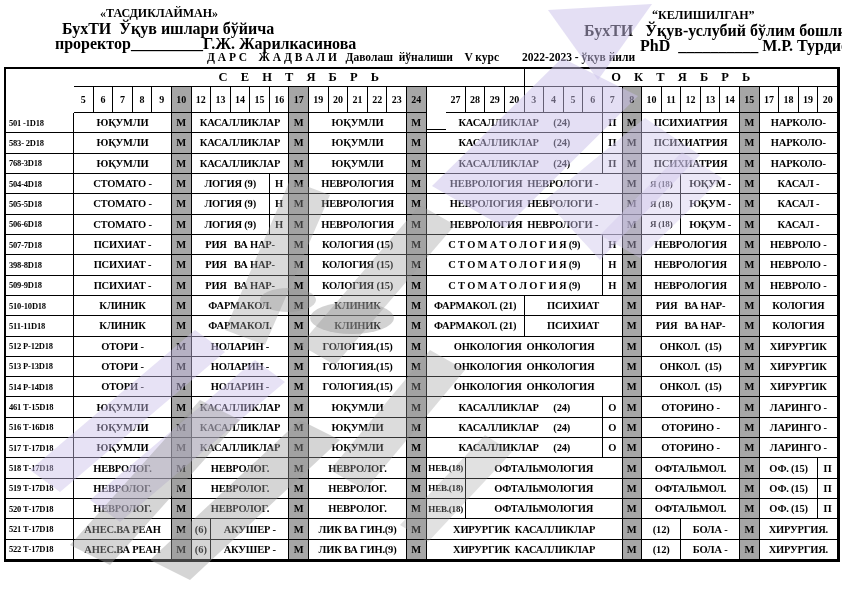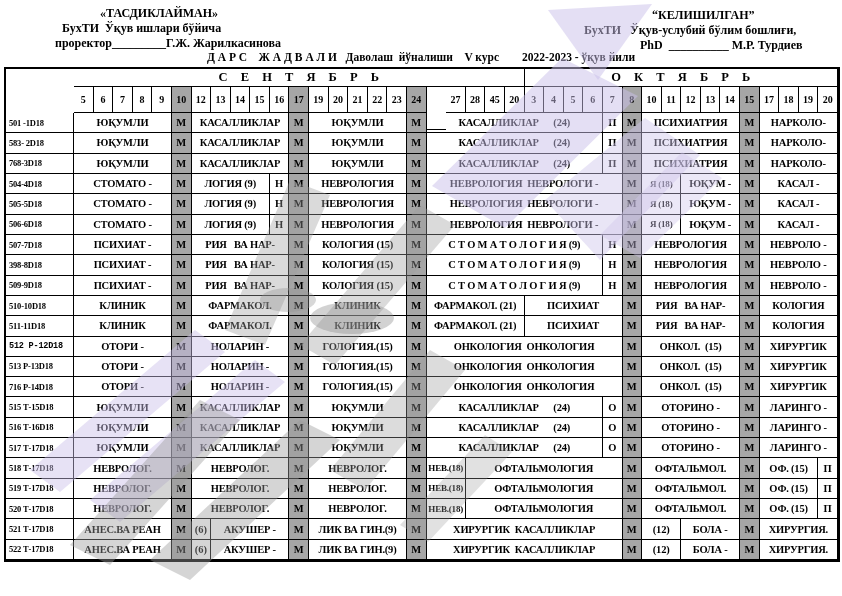--- a/index.html
+++ b/index.html
@@ -1,21 +1,21 @@
 <!DOCTYPE html>
 <html><head>
 <meta charset="utf-8">
 <style>
   html,body{margin:0;padding:0;}
   body{
     width:842px;height:596px;position:relative;overflow:hidden;
     background:#ffffff;color:#000;
     font-family:"Liberation Serif","DejaVu Serif",serif;font-weight:bold;
   }
-  .hdr-line{position:absolute;font-size:12px;white-space:pre;line-height:13px;}
+  .hdr-line{position:absolute;font-size:16px;white-space:pre;line-height:13px;}
   .title-line{position:absolute;top:51px;left:0;width:100%;text-align:center;
     font-size:11.5px;white-space:pre;}
   #tbl{
     position:absolute;left:4px;top:67px;width:832px;height:491px;
     display:grid;grid-template-columns:68px repeat(39,1fr);
     grid-template-rows:18px 26px repeat(22,1fr);
     border:2px solid #000;background:#fff;z-index:1;
   }
   .c{
     border-right:1px solid #000;border-bottom:1px solid #000;
@@ -62,21 +62,21 @@
     <div class="c datecell shade" style="grid-area: 2 / 13;">17</div>
     <div class="c datecell" style="grid-area: 2 / 14;">19</div>
     <div class="c datecell" style="grid-area: 2 / 15;">20</div>
     <div class="c datecell" style="grid-area: 2 / 16;">21</div>
     <div class="c datecell" style="grid-area: 2 / 17;">22</div>
     <div class="c datecell" style="grid-area: 2 / 18;">23</div>
     <div class="c datecell shade" style="grid-area: 2 / 19; text-align: right;">24</div>
     <div class="c datecell" style="grid-area: 2 / 20; margin-top: 42px;">26</div>
     <div class="c datecell" style="grid-area: 2 / 21;">27</div>
     <div class="c datecell" style="grid-area: 2 / 22;">28</div>
-    <div class="c datecell" style="grid-area: 2 / 23;">45</div>
+    <div class="c datecell" style="grid-area: 2 / 23;">29</div>
     <div class="c datecell" style="grid-area: 2 / 24;">20</div>
     <div class="c datecell" style="grid-area: 2 / 25;">3</div>
     <div class="c datecell" style="grid-area: 2 / 26;">4</div>
     <div class="c datecell" style="grid-area: 2 / 27;">5</div>
     <div class="c datecell" style="grid-area: 2 / 28;">6</div>
     <div class="c datecell" style="grid-area: 2 / 29;">7</div>
     <div class="c datecell shade" style="grid-area: 2 / 30;">8</div>
     <div class="c datecell" style="grid-area: 2 / 31;">10</div>
     <div class="c datecell" style="grid-area: 2 / 32;">11</div>
     <div class="c datecell" style="grid-area: 2 / 33;">12</div>
@@ -226,21 +226,21 @@
     <div class="c subject" style="grid-area: 13 / 8 / auto / span 5;">ФАРМАКОЛ.</div>
     <div class="c mcell" style="grid-area: 13 / 13 / auto / span 1;">М</div>
     <div class="c subject" style="grid-area: 13 / 14 / auto / span 5;">КЛИНИК</div>
     <div class="c mcell" style="grid-area: 13 / 19 / auto / span 1;">М</div>
     <div class="c subject" style="grid-area: 13 / 20 / auto / span 5;">ФАРМАКОЛ. (21)</div>
     <div class="c subject" style="grid-area: 13 / 25 / auto / span 5;">ПСИХИАТ</div>
     <div class="c mcell" style="grid-area: 13 / 30 / auto / span 1;">М</div>
     <div class="c subject" style="grid-area: 13 / 31 / auto / span 5;">РИЯ   ВА НАР-</div>
     <div class="c mcell" style="grid-area: 13 / 36 / auto / span 1;">М</div>
     <div class="c subject" style="grid-area: 13 / 37 / auto / span 4;">КОЛОГИЯ</div>
-    <div class="c idcell" style="grid-area: 14 / 1; font-family: Liberation Mono, monospace;">512 Р-12D18</div>
+    <div class="c idcell" style="grid-area: 14 / 1;">512 Р-12D18</div>
     <div class="c subject" style="grid-area: 14 / 2 / auto / span 5;">ОТОРИ -</div>
     <div class="c mcell" style="grid-area: 14 / 7 / auto / span 1;">М</div>
     <div class="c subject" style="grid-area: 14 / 8 / auto / span 5;">НОЛАРИН -</div>
     <div class="c mcell" style="grid-area: 14 / 13 / auto / span 1;">М</div>
     <div class="c subject" style="grid-area: 14 / 14 / auto / span 5;">ГОЛОГИЯ.(15)</div>
     <div class="c mcell" style="grid-area: 14 / 19 / auto / span 1;">М</div>
     <div class="c subject" style="grid-area: 14 / 20 / auto / span 10;">ОНКОЛОГИЯ  ОНКОЛОГИЯ</div>
     <div class="c mcell" style="grid-area: 14 / 30 / auto / span 1;">М</div>
     <div class="c subject" style="grid-area: 14 / 31 / auto / span 5;">ОНКОЛ.  (15)</div>
     <div class="c mcell" style="grid-area: 14 / 36 / auto / span 1;">М</div>
@@ -250,33 +250,33 @@
     <div class="c mcell" style="grid-area: 15 / 7 / auto / span 1;">М</div>
     <div class="c subject" style="grid-area: 15 / 8 / auto / span 5;">НОЛАРИН -</div>
     <div class="c mcell" style="grid-area: 15 / 13 / auto / span 1;">М</div>
     <div class="c subject" style="grid-area: 15 / 14 / auto / span 5;">ГОЛОГИЯ.(15)</div>
     <div class="c mcell" style="grid-area: 15 / 19 / auto / span 1;">М</div>
     <div class="c subject" style="grid-area: 15 / 20 / auto / span 10;">ОНКОЛОГИЯ  ОНКОЛОГИЯ</div>
     <div class="c mcell" style="grid-area: 15 / 30 / auto / span 1;">М</div>
     <div class="c subject" style="grid-area: 15 / 31 / auto / span 5;">ОНКОЛ.  (15)</div>
     <div class="c mcell" style="grid-area: 15 / 36 / auto / span 1;">М</div>
     <div class="c subject" style="grid-area: 15 / 37 / auto / span 4;">ХИРУРГИК</div>
-    <div class="c idcell" style="grid-area: 16 / 1;">716 Р-14D18</div>
+    <div class="c idcell" style="grid-area: 16 / 1;">514 Р-14D18</div>
     <div class="c subject" style="grid-area: 16 / 2 / auto / span 5;">ОТОРИ -</div>
     <div class="c mcell" style="grid-area: 16 / 7 / auto / span 1;">М</div>
     <div class="c subject" style="grid-area: 16 / 8 / auto / span 5;">НОЛАРИН -</div>
     <div class="c mcell" style="grid-area: 16 / 13 / auto / span 1;">М</div>
     <div class="c subject" style="grid-area: 16 / 14 / auto / span 5;">ГОЛОГИЯ.(15)</div>
     <div class="c mcell" style="grid-area: 16 / 19 / auto / span 1;">М</div>
     <div class="c subject" style="grid-area: 16 / 20 / auto / span 10;">ОНКОЛОГИЯ  ОНКОЛОГИЯ</div>
     <div class="c mcell" style="grid-area: 16 / 30 / auto / span 1;">М</div>
     <div class="c subject" style="grid-area: 16 / 31 / auto / span 5;">ОНКОЛ.  (15)</div>
     <div class="c mcell" style="grid-area: 16 / 36 / auto / span 1;">М</div>
     <div class="c subject" style="grid-area: 16 / 37 / auto / span 4;">ХИРУРГИК</div>
-    <div class="c idcell" style="grid-area: 17 / 1;">515 Т-15D18</div>
+    <div class="c idcell" style="grid-area: 17 / 1;">461 Т-15D18</div>
     <div class="c subject" style="grid-area: 17 / 2 / auto / span 5;">ЮҚУМЛИ</div>
     <div class="c mcell" style="grid-area: 17 / 7 / auto / span 1;">М</div>
     <div class="c subject" style="grid-area: 17 / 8 / auto / span 5;">КАСАЛЛИКЛАР</div>
     <div class="c mcell" style="grid-area: 17 / 13 / auto / span 1;">М</div>
     <div class="c subject" style="grid-area: 17 / 14 / auto / span 5;">ЮҚУМЛИ</div>
     <div class="c mcell" style="grid-area: 17 / 19 / auto / span 1;">М</div>
     <div class="c subject" style="grid-area: 17 / 20 / auto / span 9;">КАСАЛЛИКЛАР      (24)</div>
     <div class="c single" style="grid-area: 17 / 29 / auto / span 1;">О</div>
     <div class="c mcell" style="grid-area: 17 / 30 / auto / span 1;">М</div>
     <div class="c subject" style="grid-area: 17 / 31 / auto / span 5;">ОТОРИНО -</div>

